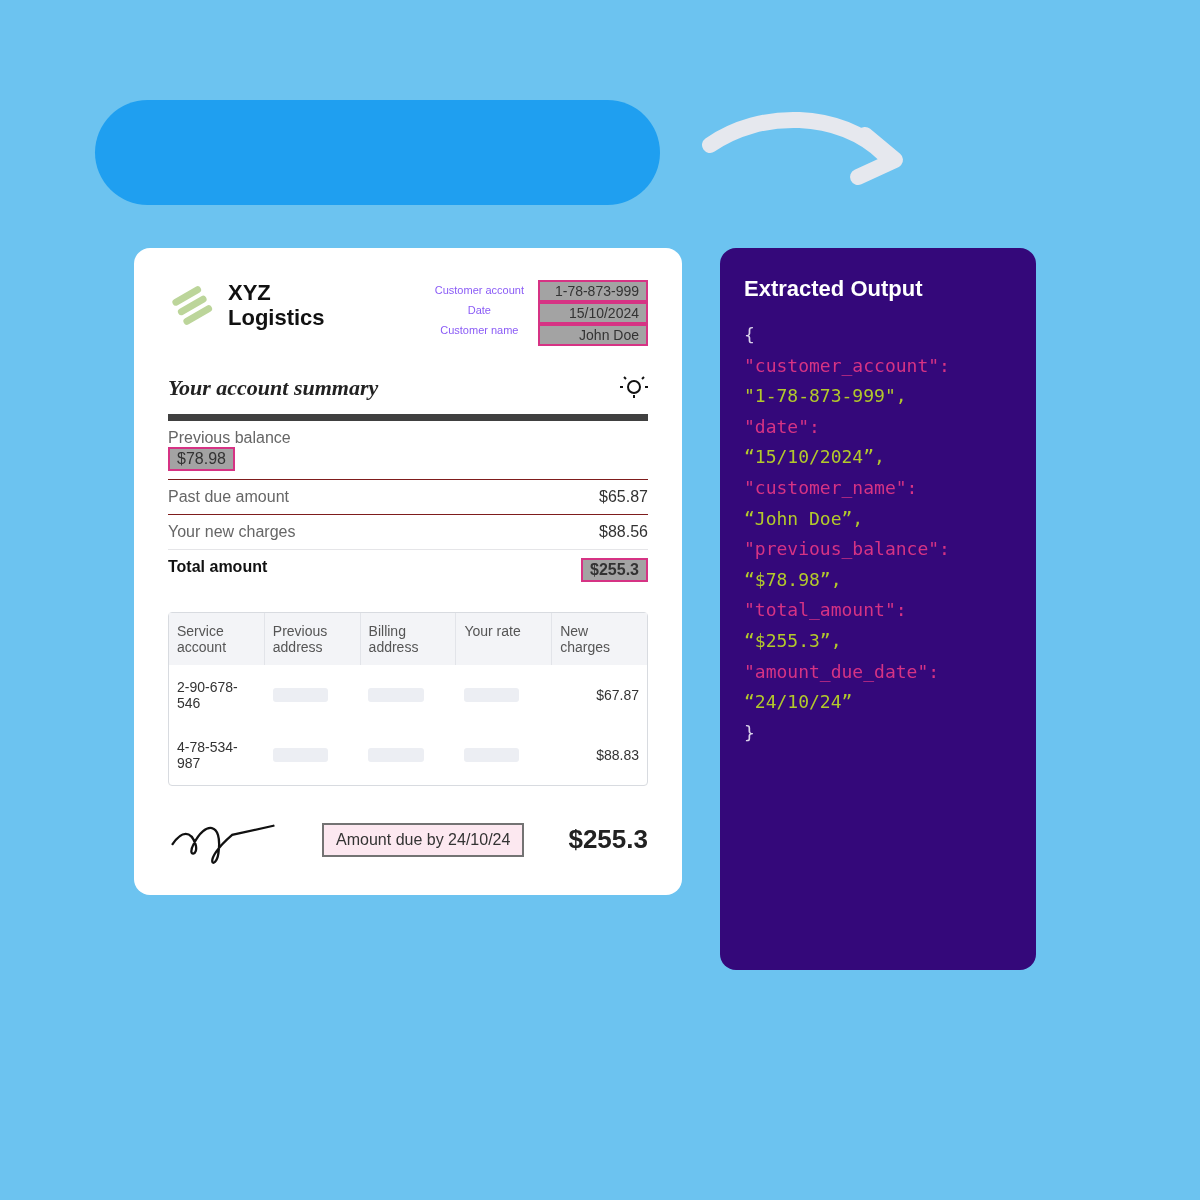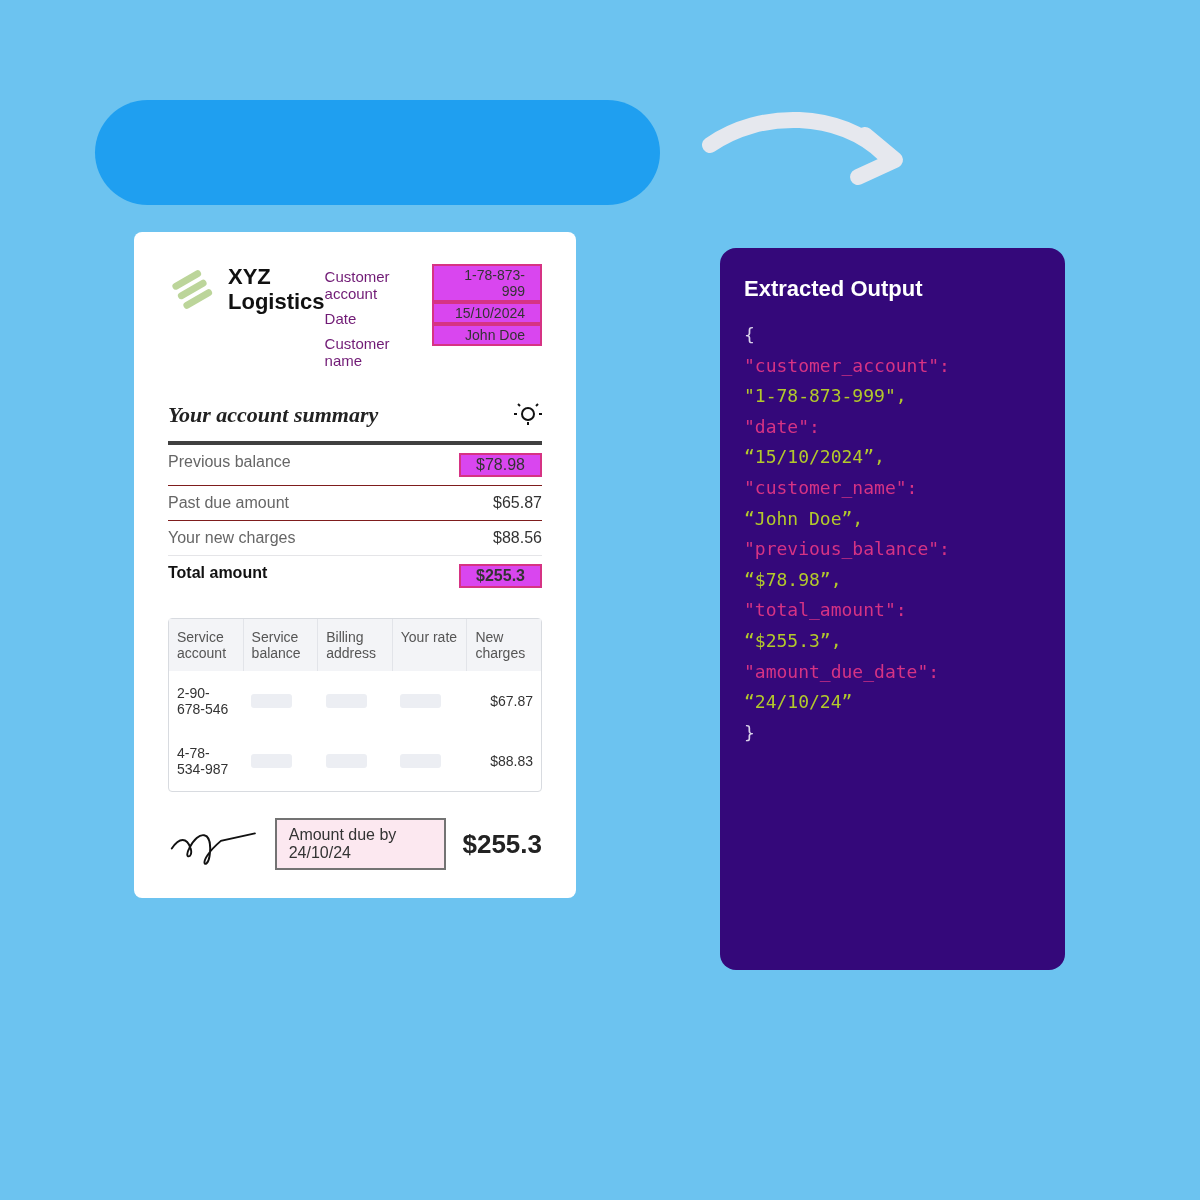--- a/index.html
+++ b/index.html
@@ -22,60 +22,60 @@
   }
   .arrow {
     position: absolute;
     top: 105px;
     left: 700px;
     width: 210px;
     height: 100px;
   }
   .invoice {
     position: absolute;
-    top: 232px;
+    top: 248px;
     left: 134px;
-    width: 442px;
+    width: 548px;
     background: #fff;
-    border-radius: 8px;
+    border-radius: 16px;
     padding: 32px 34px 28px 34px;
     color: #222;
   }
   .inv-header {
     display: flex;
     justify-content: space-between;
     align-items: flex-start;
     margin-bottom: 28px;
   }
   .brand {
     display: flex;
     align-items: center;
     gap: 12px;
   }
   .brand-text { font-size: 22px; font-weight: 700; line-height: 1.15; color:#111;}
   .meta { display: flex; gap: 6px; }
-  .meta-labels { text-align: left; color:#701a75; font-size: 15px; }
+  .meta-labels { text-align: center; color:#8b5cf6; font-size: 11px; }
   .meta-labels div { padding: 4px 8px 4px 0; }
   .meta-values { text-align: right; font-size: 14px; color:#333; }
-  .hl { border: 2px solid #d63384; background:#d946ef; padding: 1px 15px; display:inline-block;margin-left:16px;}
+  .hl { border: 2px solid #d63384; background:#a3a3a3; padding: 1px 7px; display:inline-block;}
   .meta-values .hl { min-width: 110px; text-align:right;}
   .summary-head {
     display: flex; justify-content: space-between; align-items: center;
     margin-bottom: 12px;
     font-family: Liberation Serif, serif;
   }
   .summary-title { font-size: 22px; font-style: italic; font-weight: 700; }
   .rows {}
   .row {
     display:flex; justify-content: space-between;
     font-size: 16px; color:#666;
     padding: 8px 0;
     border-top: 1px solid #7f1d1d;
   }
-  .row:first-child { border-top: 4px solid #404040;}
+  .row:first-child { border-top: 7px solid #404040; flex-direction: column;}
   .row .val { color:#333; }
   .row.total { font-weight:700; color:#111; border-top: 1px solid #e5e5e8;}
   .row.total .val { font-weight:700; }
   .table {
     margin-top: 22px;
     border: 1px solid #d8dbe0;
     border-radius: 4px;
     font-size: 14px;
     color:#333;
   }
@@ -93,21 +93,21 @@
   .sig { width:110px; }
   .duebox {
     border:2px solid #737373; background:#fce8f0;
     padding: 6px 12px; font-size:16px; color:#333;
   }
   .footer-total { font-size:26px; font-weight:700; }
   .output {
     position:absolute;
     top: 248px;
     left: 720px;
-    width: 345px;
+    width: 316px;
     height: 722px;
     background:#34087a;
     border-radius: 16px;
     padding: 28px 24px;
     color:#fff;
     font-size:19px;
   }
   .output-title { font-weight:700; font-size:22px; margin-bottom:18px; }
   .code { font-family: ui-monospace, "SF Mono", Menlo, Consolas, monospace; line-height:1.7; font-size:18px;}
   .k-key { color:#d63384; }
@@ -180,21 +180,21 @@
     </div>
     <div class="row total">
       <span>Total amount</span>
       <span class="val"><span class="hl">$255.3</span></span>
     </div>
   </div>
 
   <div class="table">
     <div class="thead">
       <div class="th">Service account</div>
-      <div class="th">Service balance</div>
+      <div class="th">Previous address</div>
       <div class="th">Billing address</div>
       <div class="th">Your rate</div>
       <div class="th">New charges</div>
     </div>
     <div class="tr">
       <div class="td">2-90-678-546</div>
       <div class="td">
           <div class="ph"></div>
         </div>
       <div class="td">

